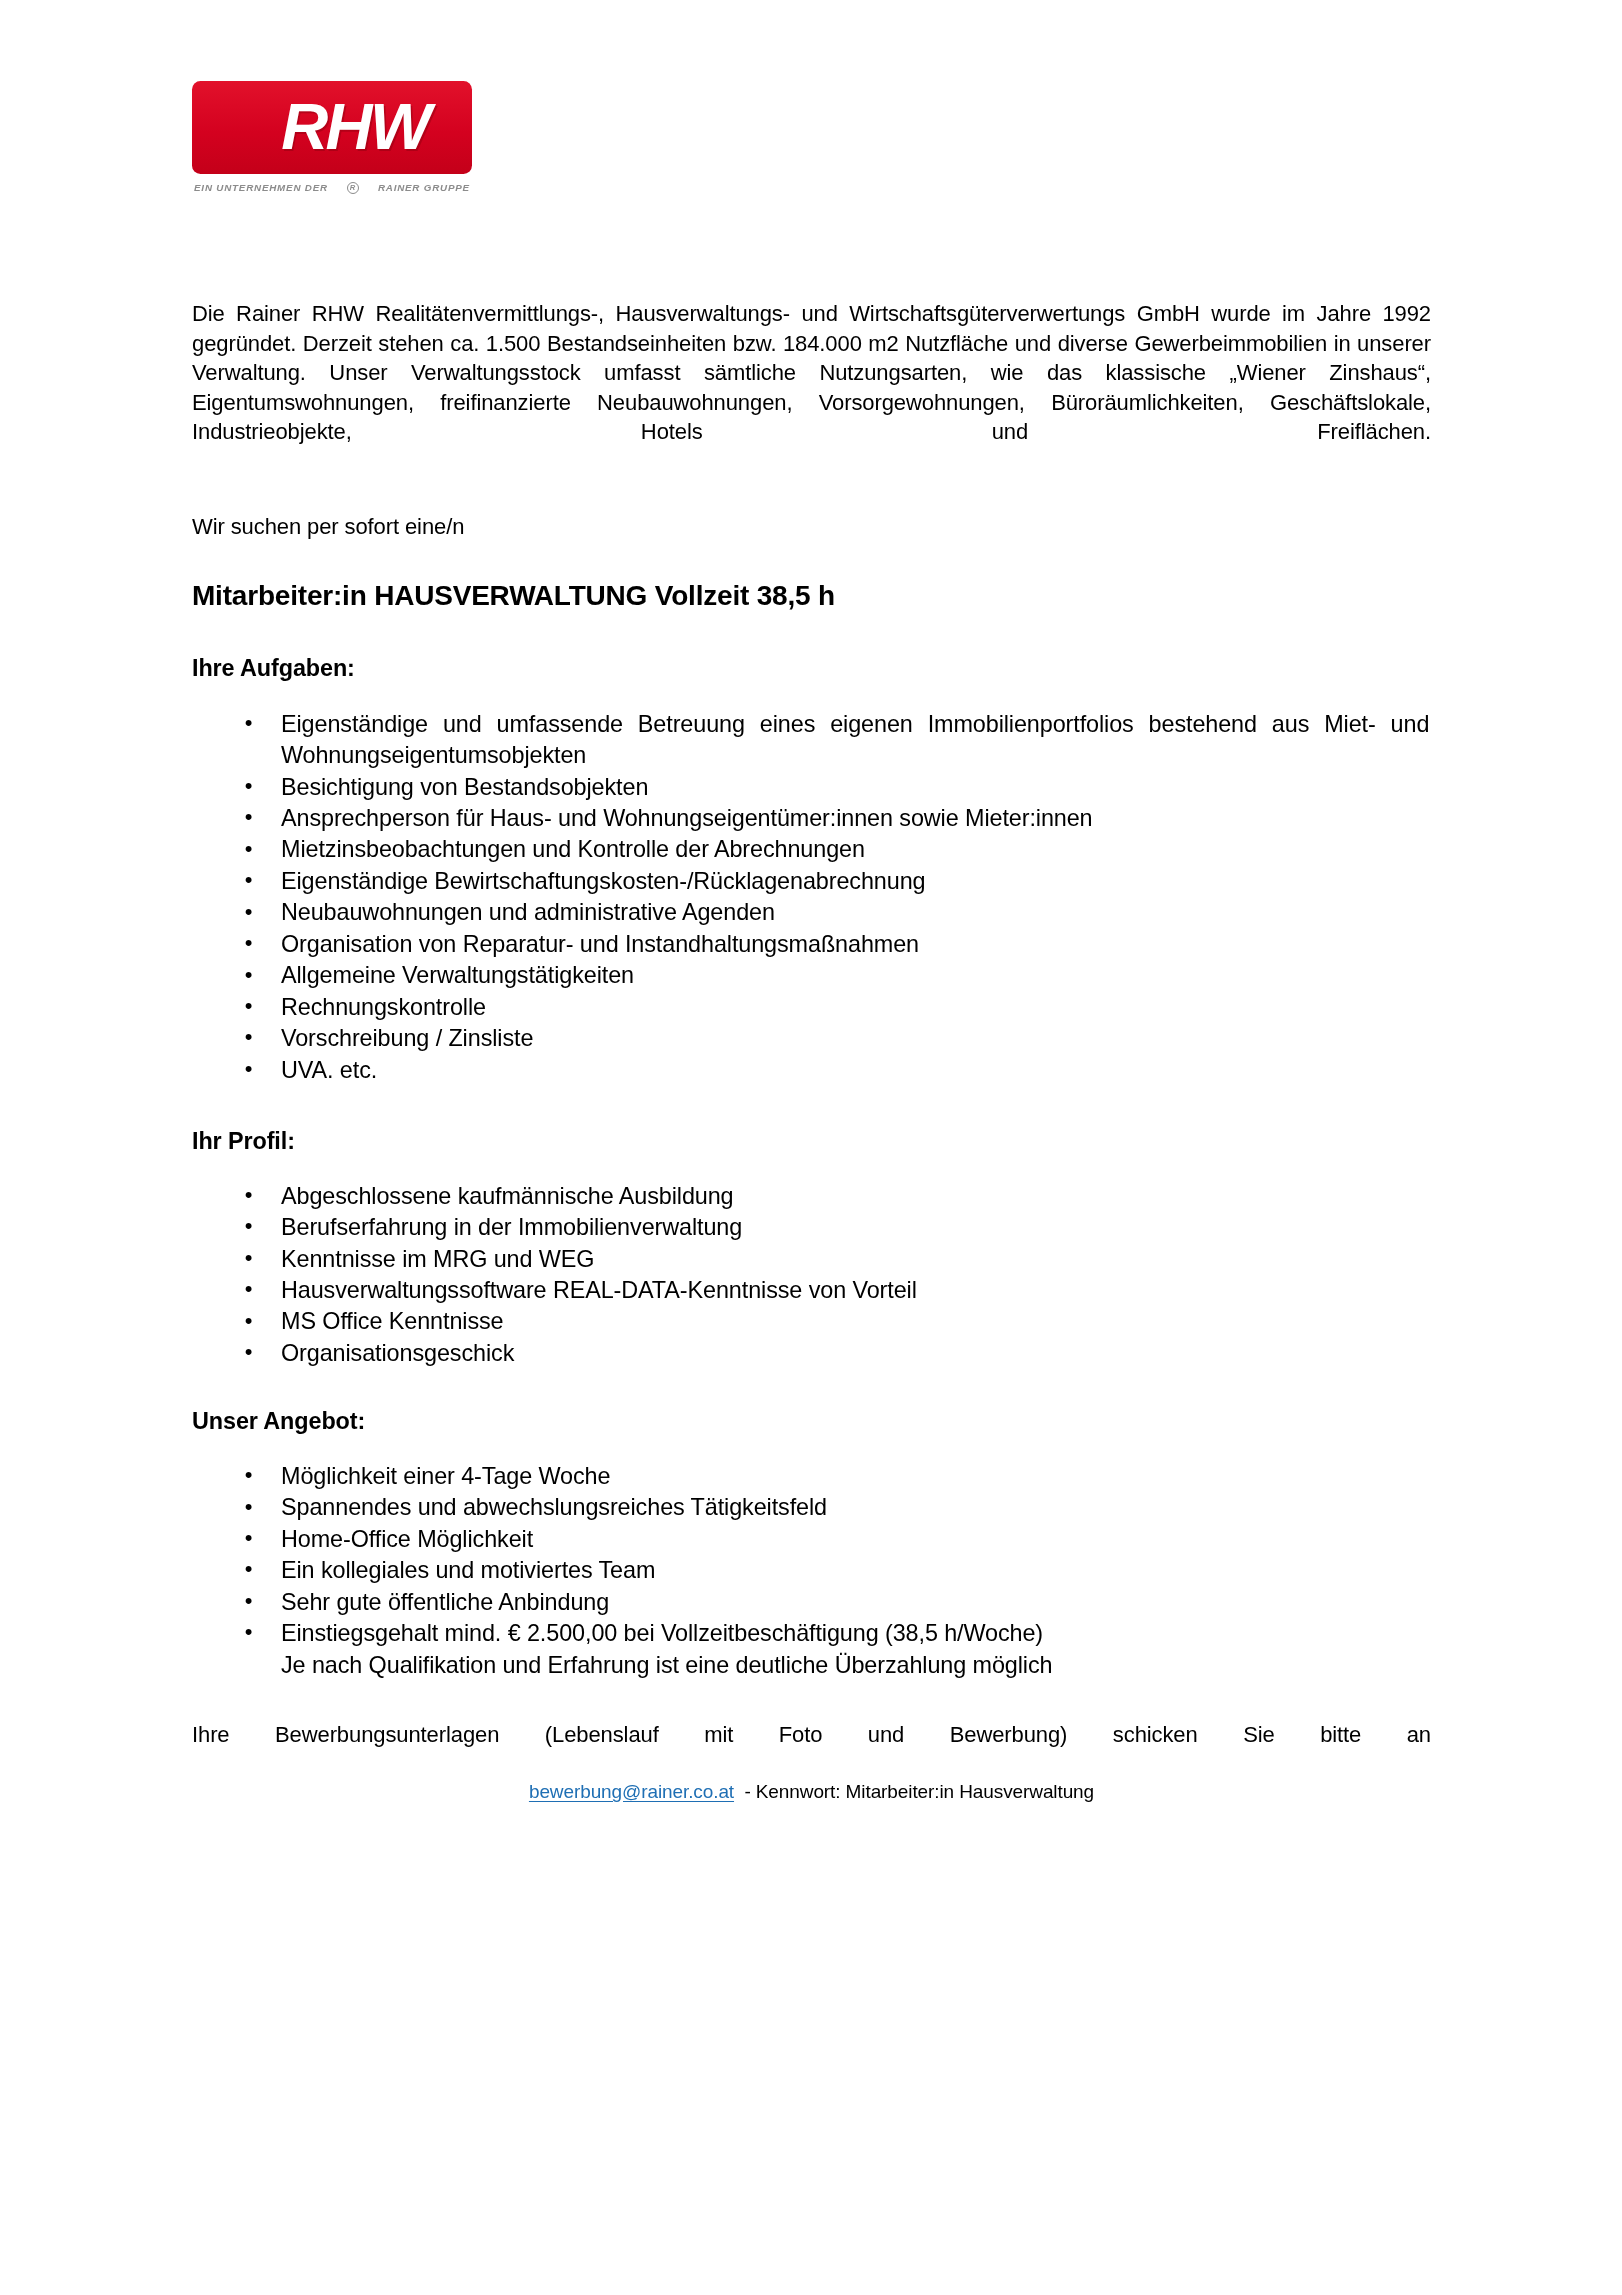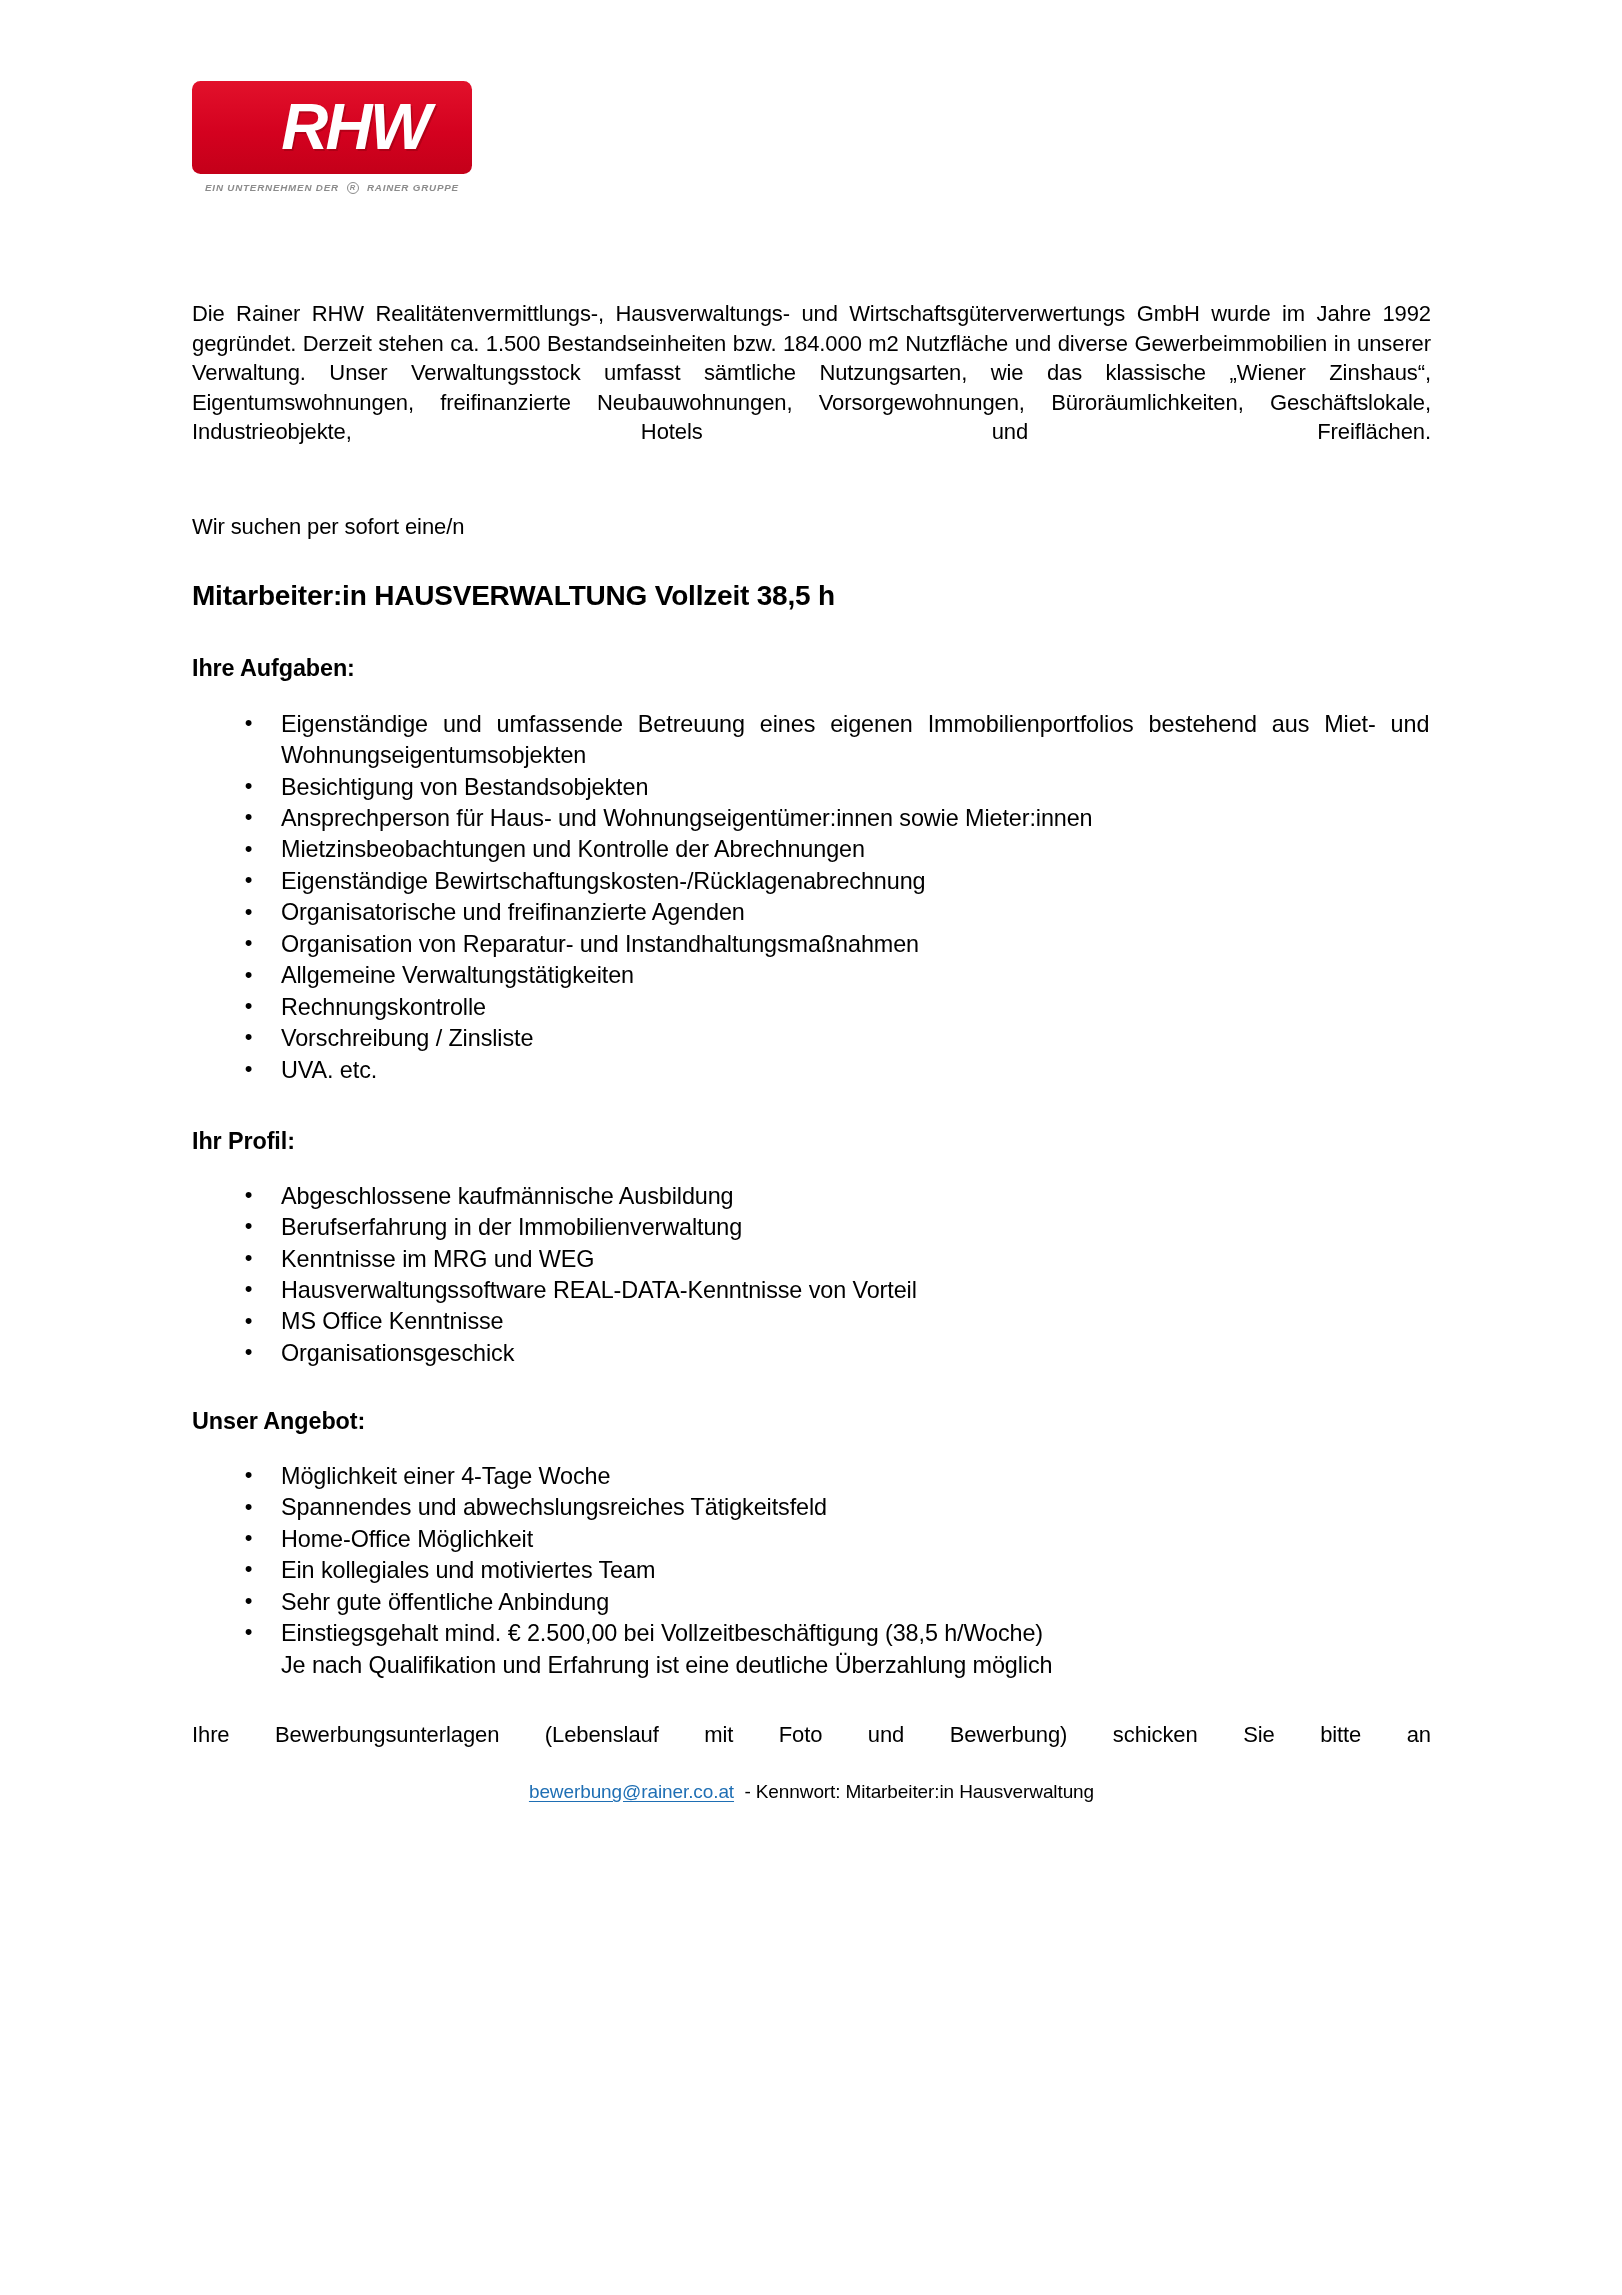--- a/index.html
+++ b/index.html
@@ -61,21 +61,21 @@
     text-align: center;
     font-size: 9.8px;
     font-weight: 700;
     font-style: italic;
     letter-spacing: 0.8px;
     color: #8c8c8c;
     white-space: nowrap;
     display: flex;
     align-items: center;
     justify-content: center;
-    gap: 8px;
+    gap: 19px;
   }
   .logo-tagline .reg-mark {
     display: inline-flex;
     align-items: center;
     justify-content: center;
     width: 12px;
     height: 12px;
     border: 1px solid #8c8c8c;
     border-radius: 50%;
     font-size: 7.6px;
@@ -201,21 +201,21 @@
 
     <h1 class="job-title">Mitarbeiter:in HAUSVERWALTUNG Vollzeit 38,5 h</h1>
 
     <h2 class="section-head">Ihre Aufgaben:</h2>
     <ul class="bullets gap-top">
       <li class="wrap-justify">Eigenständige und umfassende Betreuung eines eigenen Immobilienportfolios bestehend aus Miet- und Wohnungseigentumsobjekten</li>
       <li>Besichtigung von Bestandsobjekten</li>
       <li>Ansprechperson für Haus- und Wohnungseigentümer:innen sowie Mieter:innen</li>
       <li>Mietzinsbeobachtungen und Kontrolle der Abrechnungen</li>
       <li>Eigenständige Bewirtschaftungskosten-/Rücklagenabrechnung</li>
-      <li>Organisatorische und freifinanzierte Agenden</li>
+      <li>Neubauwohnungen und administrative Agenden</li>
       <li>Organisation von Reparatur- und Instandhaltungsmaßnahmen</li>
       <li>Allgemeine Verwaltungstätigkeiten</li>
       <li>Rechnungskontrolle</li>
       <li>Vorschreibung / Zinsliste</li>
       <li>UVA. etc.</li>
     </ul>
 
     <h2 class="section-head">Ihr Profil:</h2>
     <ul class="bullets gap-top-small">
       <li>Abgeschlossene kaufmännische Ausbildung</li>

